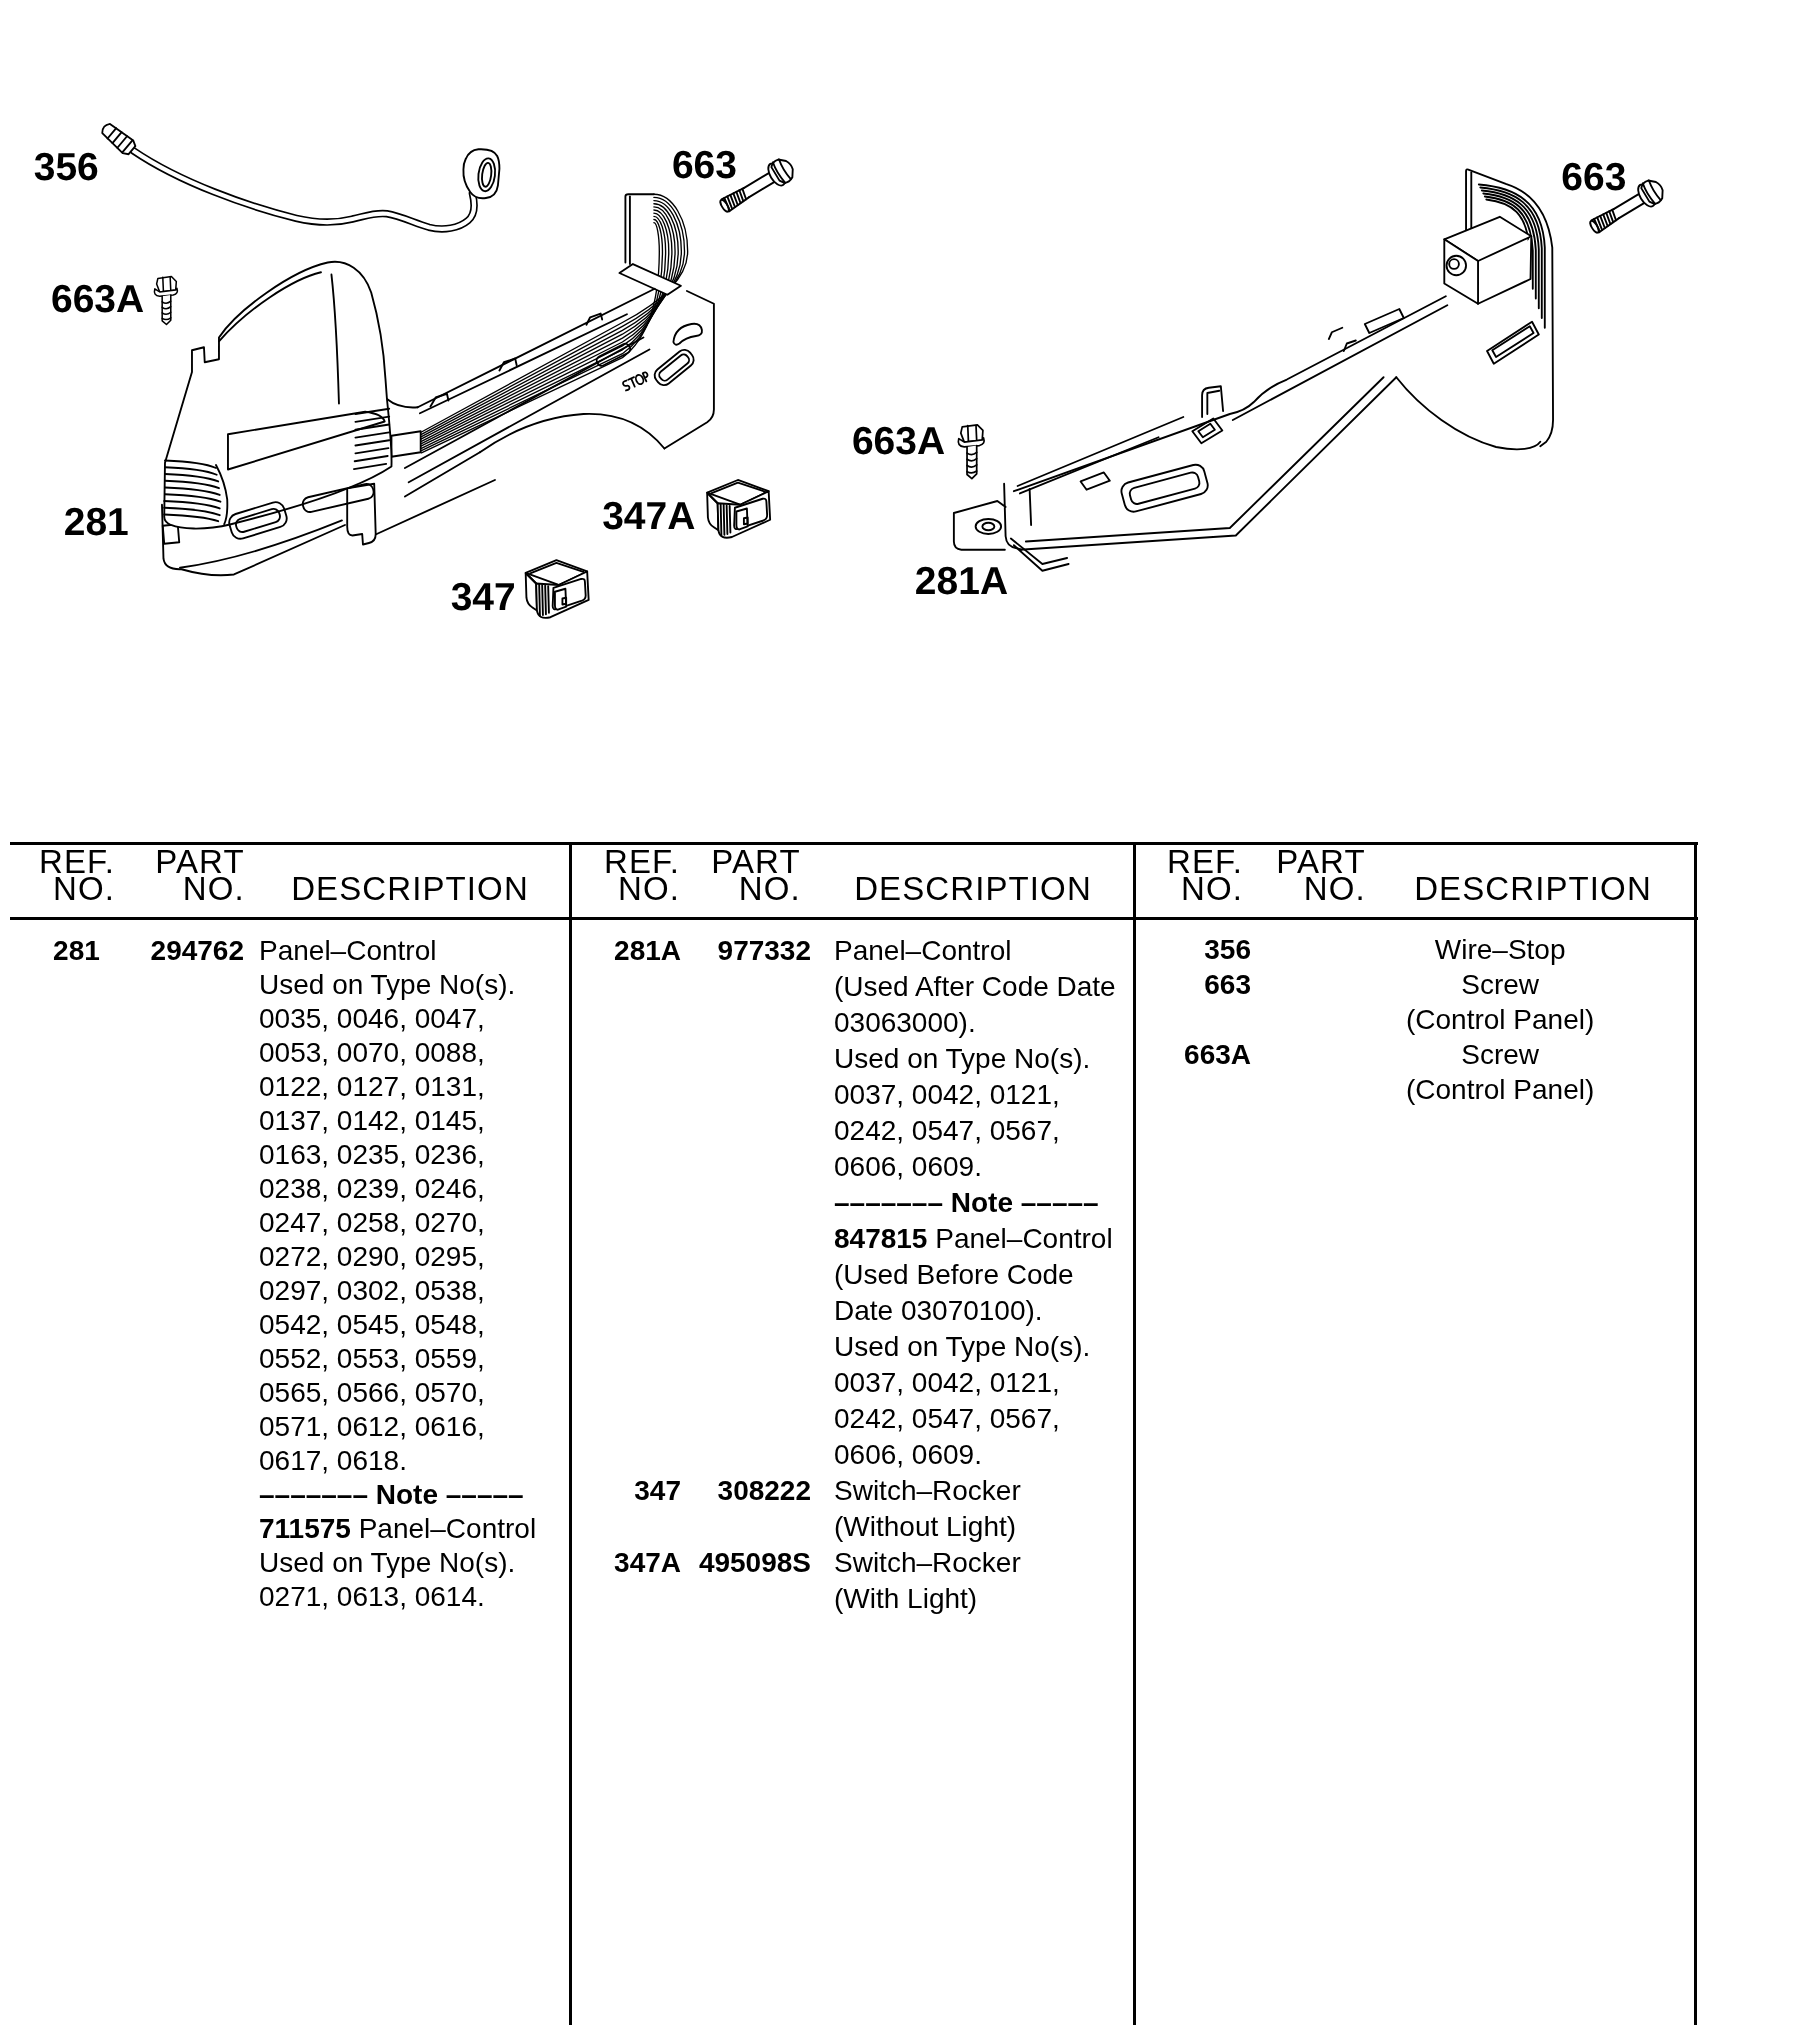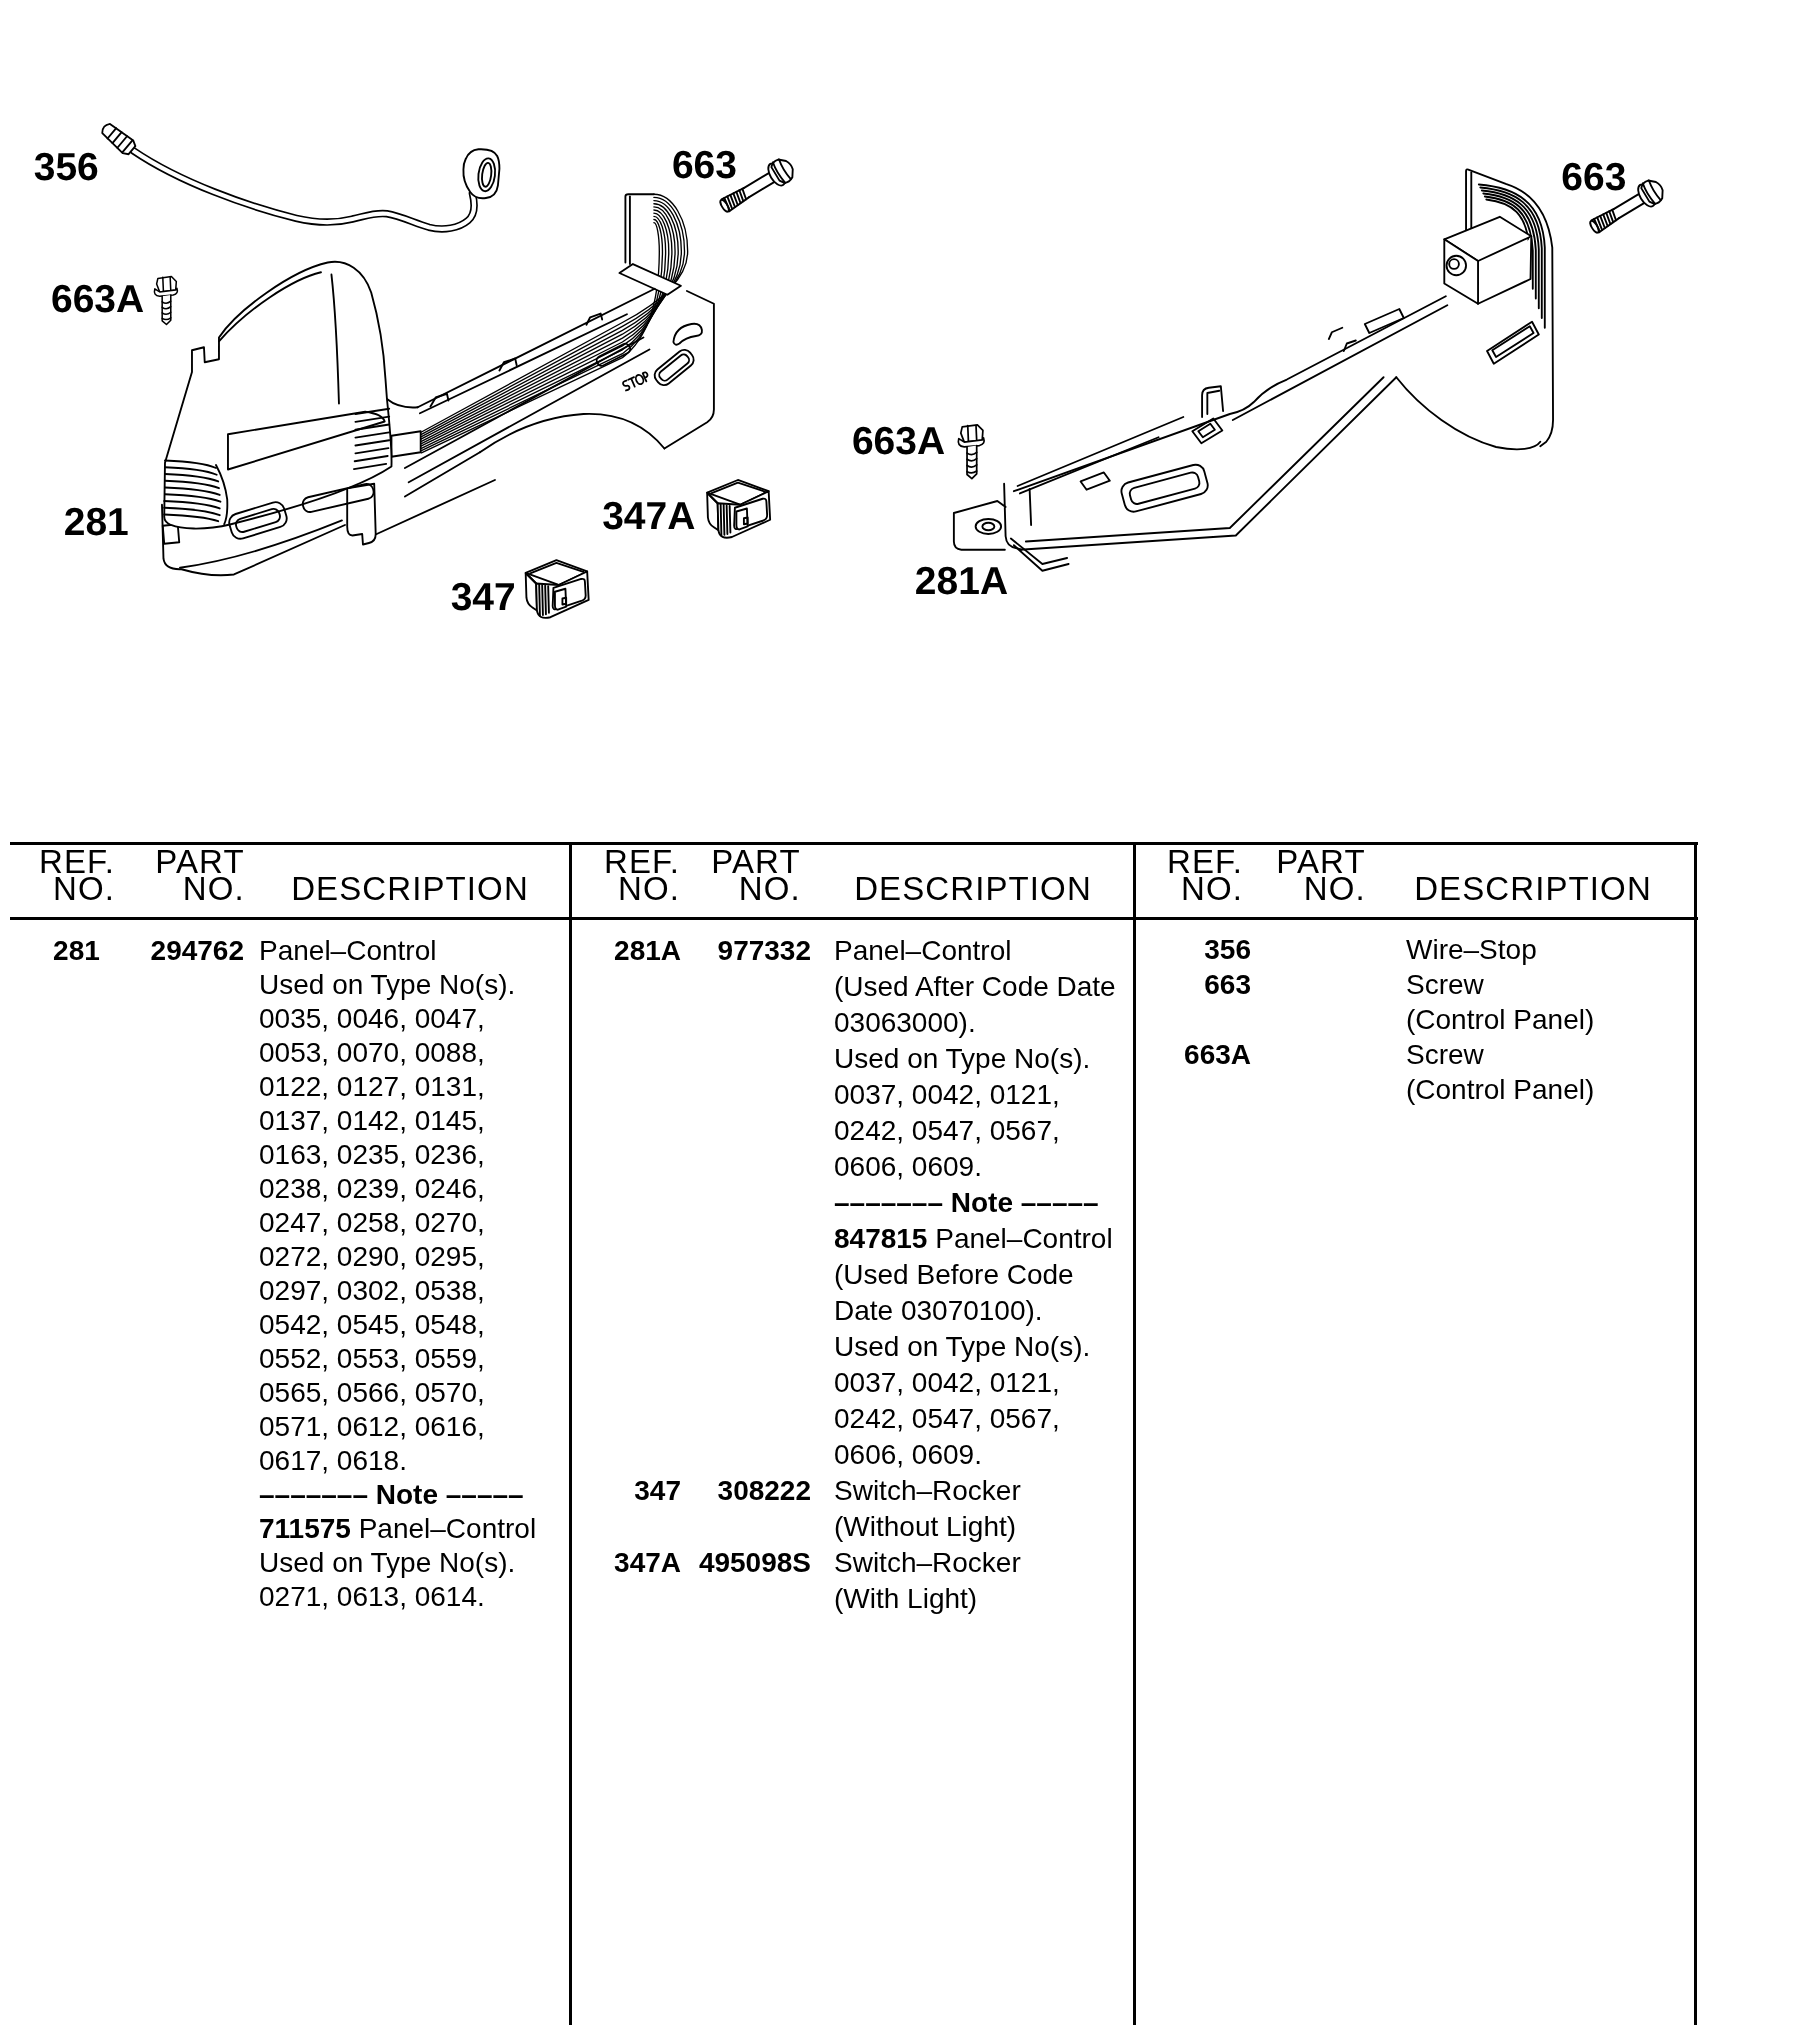--- a/index.html
+++ b/index.html
@@ -3,21 +3,21 @@
 <meta charset="utf-8">
 <style>
 html,body{margin:0;padding:0;background:#fff;-webkit-font-smoothing:antialiased;}
 text{text-rendering:geometricPrecision;}
 #page{position:relative;width:1811px;height:2025px;background:#fff;font-family:"Liberation Sans",sans-serif;color:#000;overflow:hidden;}
 .rule{position:absolute;background:#000;}
 .hdr{position:absolute;font-size:33px;line-height:27px;letter-spacing:1.1px;text-align:right;white-space:nowrap;transform:translateX(-50%);}
 .cell{position:absolute;font-size:28px;white-space:nowrap;}
 .c1{line-height:34px;}
 .c2{line-height:36px;}
-.c3{line-height:35px;}
+.c3{line-height:35px;text-align:center;}
 .r{text-align:right;}
 svg{position:absolute;left:0;top:0;}
 </style>
 </head>
 <body>
 <div id="page">
 
 <div class="rule" style="left:9.8px;top:842px;width:1688px;height:3px;"></div>
 <div class="rule" style="left:9.8px;top:917px;width:1688px;height:3px;"></div>
 <div class="rule" style="left:569px;top:842px;width:3px;height:1184px;"></div>

